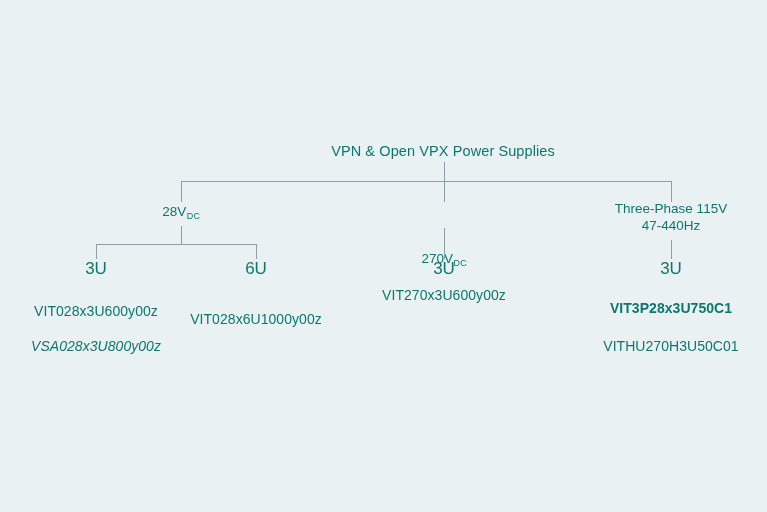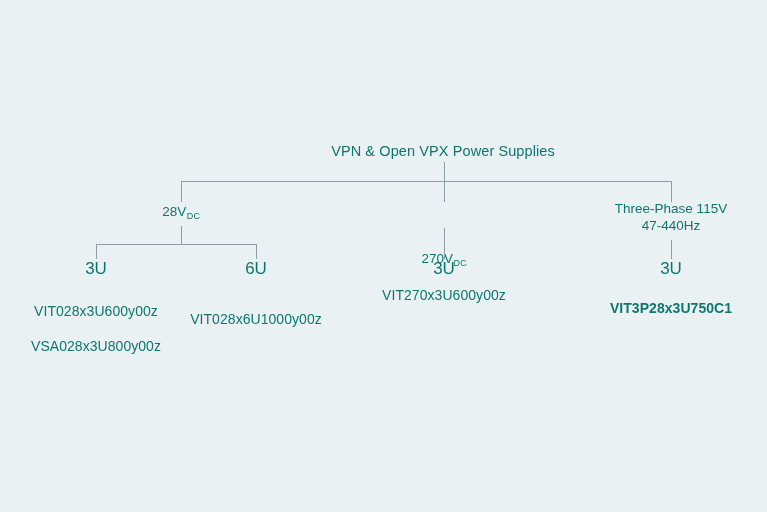--- a/index.html
+++ b/index.html
@@ -69,21 +69,21 @@
   <div class="ln vline" style="left:181px; top:181px; height:21px;"></div>
   <div class="node tier" style="left:101px; top:203px; width:160px;">
     <span>28V</span><sub>DC</sub>
   </div>
   <div class="ln vline" style="left:181px; top:226px; height:19px;"></div>
   <div class="ln hline" style="left:96px; top:244px; width:161px;"></div>
 
   <div class="ln vline" style="left:96px; top:244px; height:15px;"></div>
   <div class="node form" style="left:26px; top:260px; width:140px;">3U</div>
   <div class="node part" style="left:26px; top:303px; width:140px;">VIT028x3U600y00z</div>
-  <div class="node part" style="left:26px; top:338px; width:140px;">VSA028x3U800y00z</div>
+  <div class="node part" style="left:26px; top:338px; width:140px;font-style:italic;">VSA028x3U800y00z</div>
 
   <div class="ln vline" style="left:256px; top:244px; height:15px;"></div>
   <div class="node form" style="left:186px; top:260px; width:140px;">6U</div>
   <div class="node part" style="left:186px; top:303px; width:140px;margin-top:8px;">VIT028x6U1000y00z</div>
 
   <div class="ln vline" style="left:444px; top:181px; height:21px;"></div>
   <div class="node tier" style="left:364px; top:203px; width:160px;margin-top:47px;">
     <span>270V</span><sub>DC</sub>
   </div>
   <div class="ln vline" style="left:444px; top:228px; height:31px;"></div>
@@ -91,14 +91,15 @@
   <div class="node part" style="left:374px; top:287px; width:140px;">VIT270x3U600y00z</div>
 
   <div class="ln vline" style="left:671px; top:181px; height:21px;"></div>
   <div class="node tier" style="left:591px; top:200px; width:160px;">
     <div>Three-Phase 115V</div>
     <div>47-440Hz</div>
   </div>
   <div class="ln vline" style="left:671px; top:240px; height:19px;"></div>
   <div class="node form" style="left:601px; top:260px; width:140px;">3U</div>
   <div class="node part" style="left:601px; top:300px; width:140px;font-weight:bold;">VIT3P28x3U750C1</div>
+  <div class="node part" style="left:596px; top:338px; width:150px;">VITHU270H3U50C01</div>
 
 </div>
 
 </body></html>

